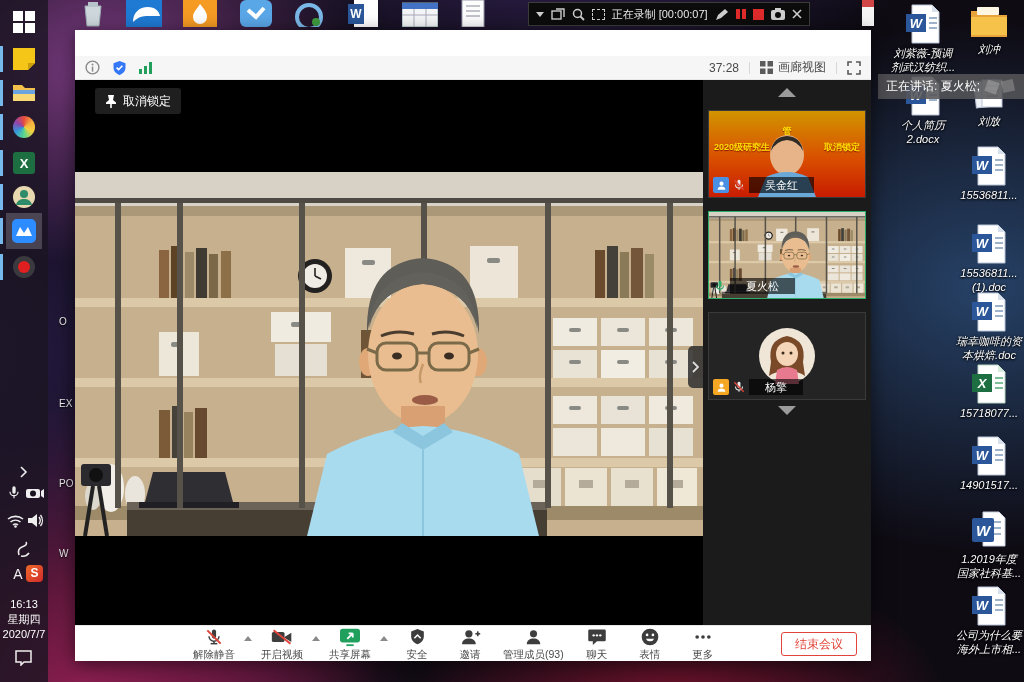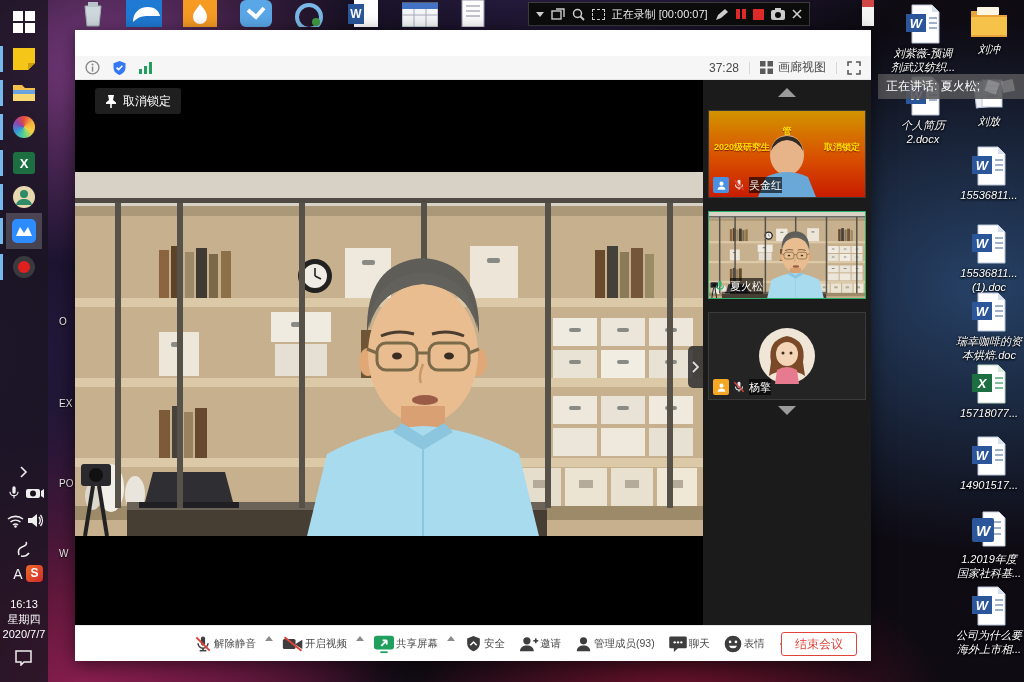--- a/index.html
+++ b/index.html
@@ -62,31 +62,31 @@
     border-radius:5px 0 0 5px; display:flex; align-items:center; justify-content:center; }
 
   
   .vsidebar { position:absolute; left:628px; top:0; width:168px; height:545px; background:#1b1b1b;
     display:flex; flex-direction:column; align-items:center; }
   .scroll-up { margin-top:8px; width:0; height:0; border-left:9px solid transparent; border-right:9px solid transparent; border-bottom:9px solid #9b9b9b; }
   .scroll-dn { margin-top:6px; width:0; height:0; border-left:9px solid transparent; border-right:9px solid transparent; border-top:9px solid #9b9b9b; }
   .thumb { position:relative; width:158px; height:88px; margin-top:13px; background:#242424; border:1px solid #3a3a3a; overflow:hidden; }
   .thumb.speaking { border:1px solid #2aae67; }
   .tchip { position:absolute; left:4px; bottom:4px; display:flex; align-items:center; gap:3px; }
-  .tname { background:rgba(0,0,0,.62); color:#fff; font-size:11px; line-height:16px; padding:0 0; }
+  .tname { background:rgba(0,0,0,.62); color:#fff; font-size:11px; line-height:16px; padding:0 16px; }
   .pbadge { width:16px; height:16px; border-radius:2px; display:flex; align-items:center; justify-content:center; }
   .pbadge.host { background:#4a90e2; } .pbadge.member { background:#f5a623; }
   .avatar-wrap { position:absolute; left:0; top:0; width:100%; height:100%; display:flex; align-items:center; justify-content:center; }
   .banner1 { position:absolute; inset:0; background:linear-gradient(180deg,#d29400 0%,#d94f00 55%,#c81c00 100%); }
   .bnr-txt { position:absolute; color:#ffe000; font-weight:bold; font-size:9px; text-shadow:0 1px 1px rgba(120,0,0,.8); white-space:nowrap; }
 
   
   .bottombar { position:absolute; left:0; top:595px; width:796px; height:36px; background:#fff; border-top:1px solid #e8e8e8; }
   .btn-row { position:absolute; left:118px; top:0; height:36px; display:flex; align-items:center; gap:13px; }
-  .mbtn { display:flex; flex-direction:row; align-items:center; justify-content:flex-end; gap:1px; min-width:40px; }
+  .mbtn { display:flex; flex-direction:column; align-items:center; justify-content:flex-end; gap:1px; min-width:40px; }
   .mbtn .lbl { font-size:10.5px; color:#4a4a4a; white-space:nowrap; }
   .chev { width:0; height:0; border-left:4px solid transparent; border-right:4px solid transparent; border-bottom:5px solid #8a8a8a; margin:-12px -4px 0 -4px; }
   .endbtn { position:absolute; right:14px; top:6px; width:76px; height:24px; border:1px solid #e0443a; border-radius:3px;
     color:#e0443a; font-size:12px; text-align:center; line-height:22px; background:#fff; }
 
   
   .topico { top:0; height:27px; overflow:hidden; z-index:3; }
 </style>
 </head>
 <body>

